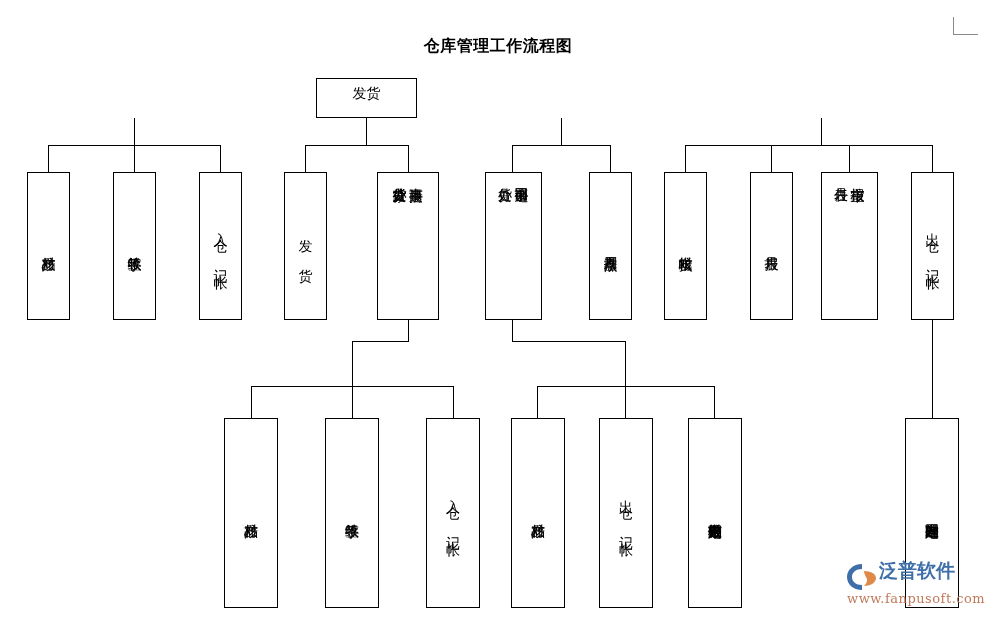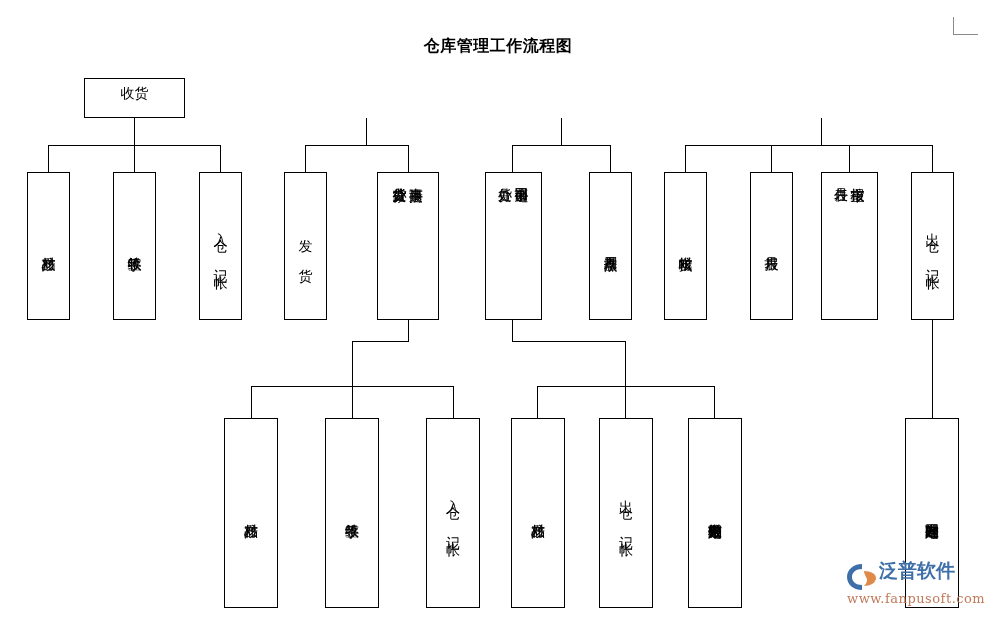--- a/index.html
+++ b/index.html
@@ -131,42 +131,42 @@
 </style>
 </head>
 <body>
 
 <div id="page">
 
   <div class="corner-mark" style="left:953px; top:17px; width:24px; height:17px;"></div>
 
   <div class="chart-title">仓库管理工作流程图</div>
 
-  <div class="node horiz" style="left:84px; top:78px; width:101px; height:40px;">
-    <span class="txt">收货</span>
-  </div>
 
   <div class="ln v" style="left:134px; top:118px; height:27px;"></div>
 
   <div class="ln h" style="left:48px; top:145px; width:173px;"></div>
 
   <div class="ln v" style="left:48px; top:145px; height:27px;"></div>
   <div class="ln v" style="left:134px; top:145px; height:27px;"></div>
   <div class="ln v" style="left:220px; top:145px; height:27px;"></div>
 
   <div class="node vert centered" style="left:27px; top:172px; width:43px; height:148px;">
     <span class="col">产品核对</span>
   </div>
   <div class="node vert centered" style="left:113px; top:172px; width:43px; height:148px;">
     <span class="col">签收手续</span>
   </div>
   <div class="node vert centered spaced" style="left:199px; top:172px; width:43px; height:148px;">
     <span class="col">入仓 记帐</span>
   </div>
 
+  <div class="node horiz" style="left:316px; top:78px; width:101px; height:40px;">
+    <span class="txt">发货</span>
+  </div>
   <div class="ln v" style="left:366px; top:118px; height:27px;"></div>
   <div class="ln h" style="left:305px; top:145px; width:104px;"></div>
   <div class="ln v" style="left:305px; top:145px; height:27px;"></div>
   <div class="ln v" style="left:408px; top:145px; height:27px;"></div>
 
   <div class="node vert centered spaced" style="left:284px; top:172px; width:43px; height:148px;">
     <span class="col">发 货</span>
   </div>
   <div class="node vert tight" style="left:377px; top:172px; width:62px; height:148px;">
     <span class="col">事接商退</span>

